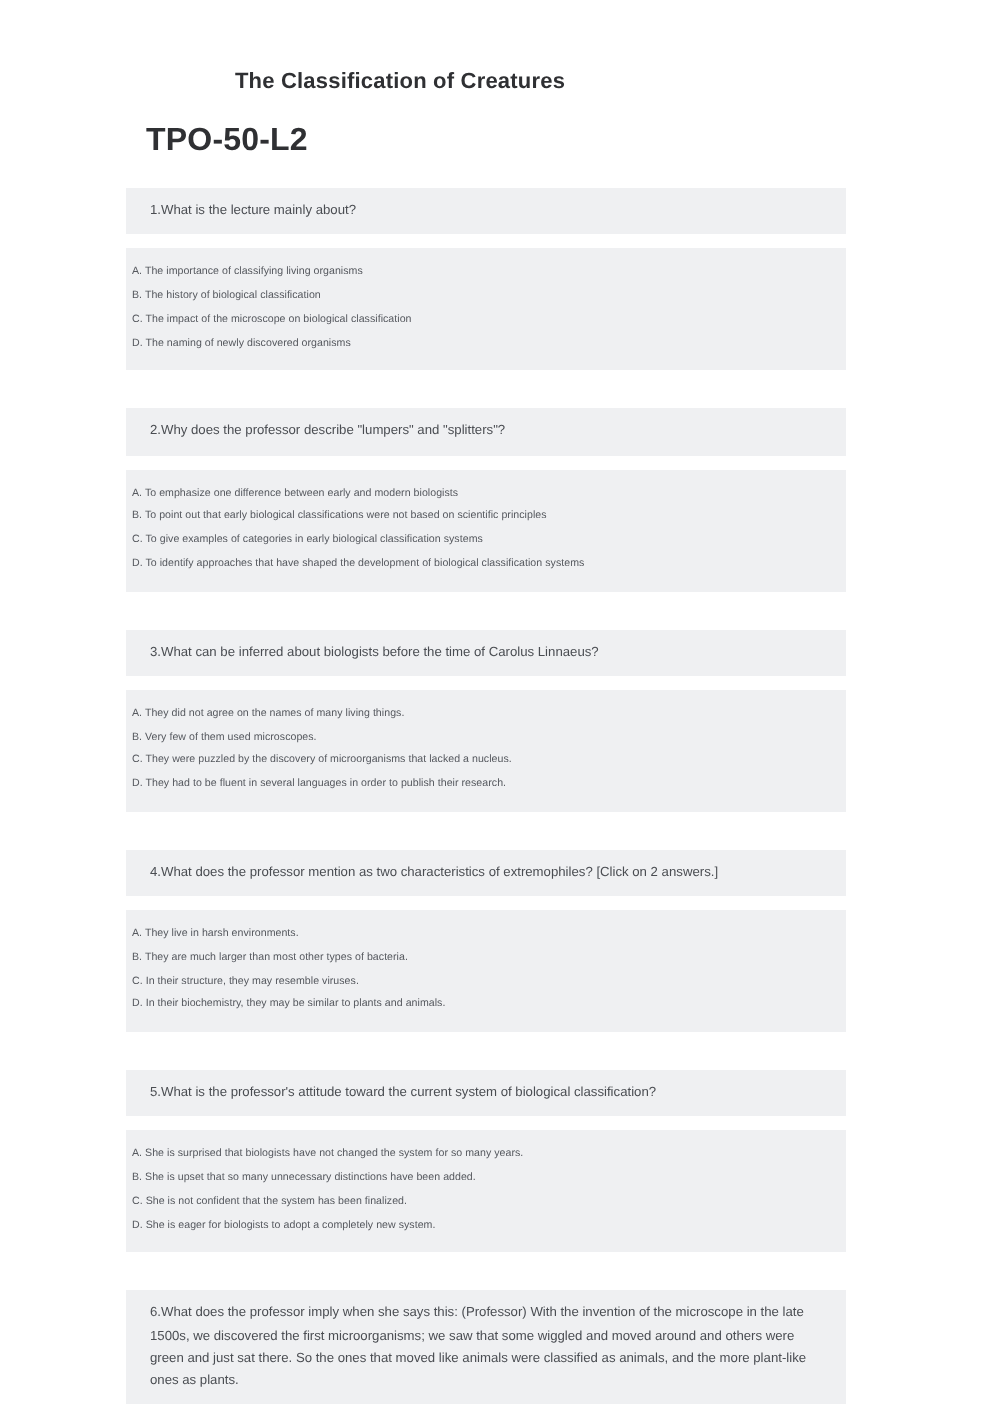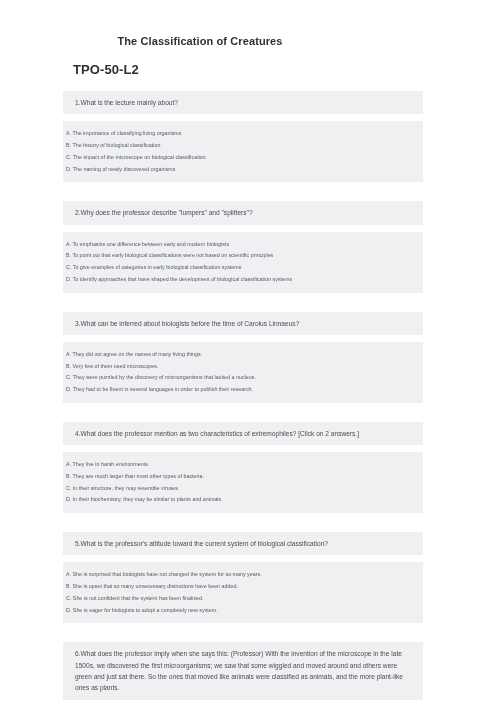--- a/index.html
+++ b/index.html
@@ -24,21 +24,21 @@
   .doc-title {
     text-align: center;
     font-size: 11px;
     font-weight: bold;
     color: #2f3033;
     margin: 0;
     padding-top: 35px;
     letter-spacing: 0.1px;
   }
   .subtitle {
-    font-size: 13px;
+    font-size: 16px;
     font-weight: bold;
     color: #2f3033;
     margin: 0;
     padding-top: 15px;
     padding-left: 73px;
     letter-spacing: 0.1px;
   }
   .content {
     padding-top: 14px;
   }

